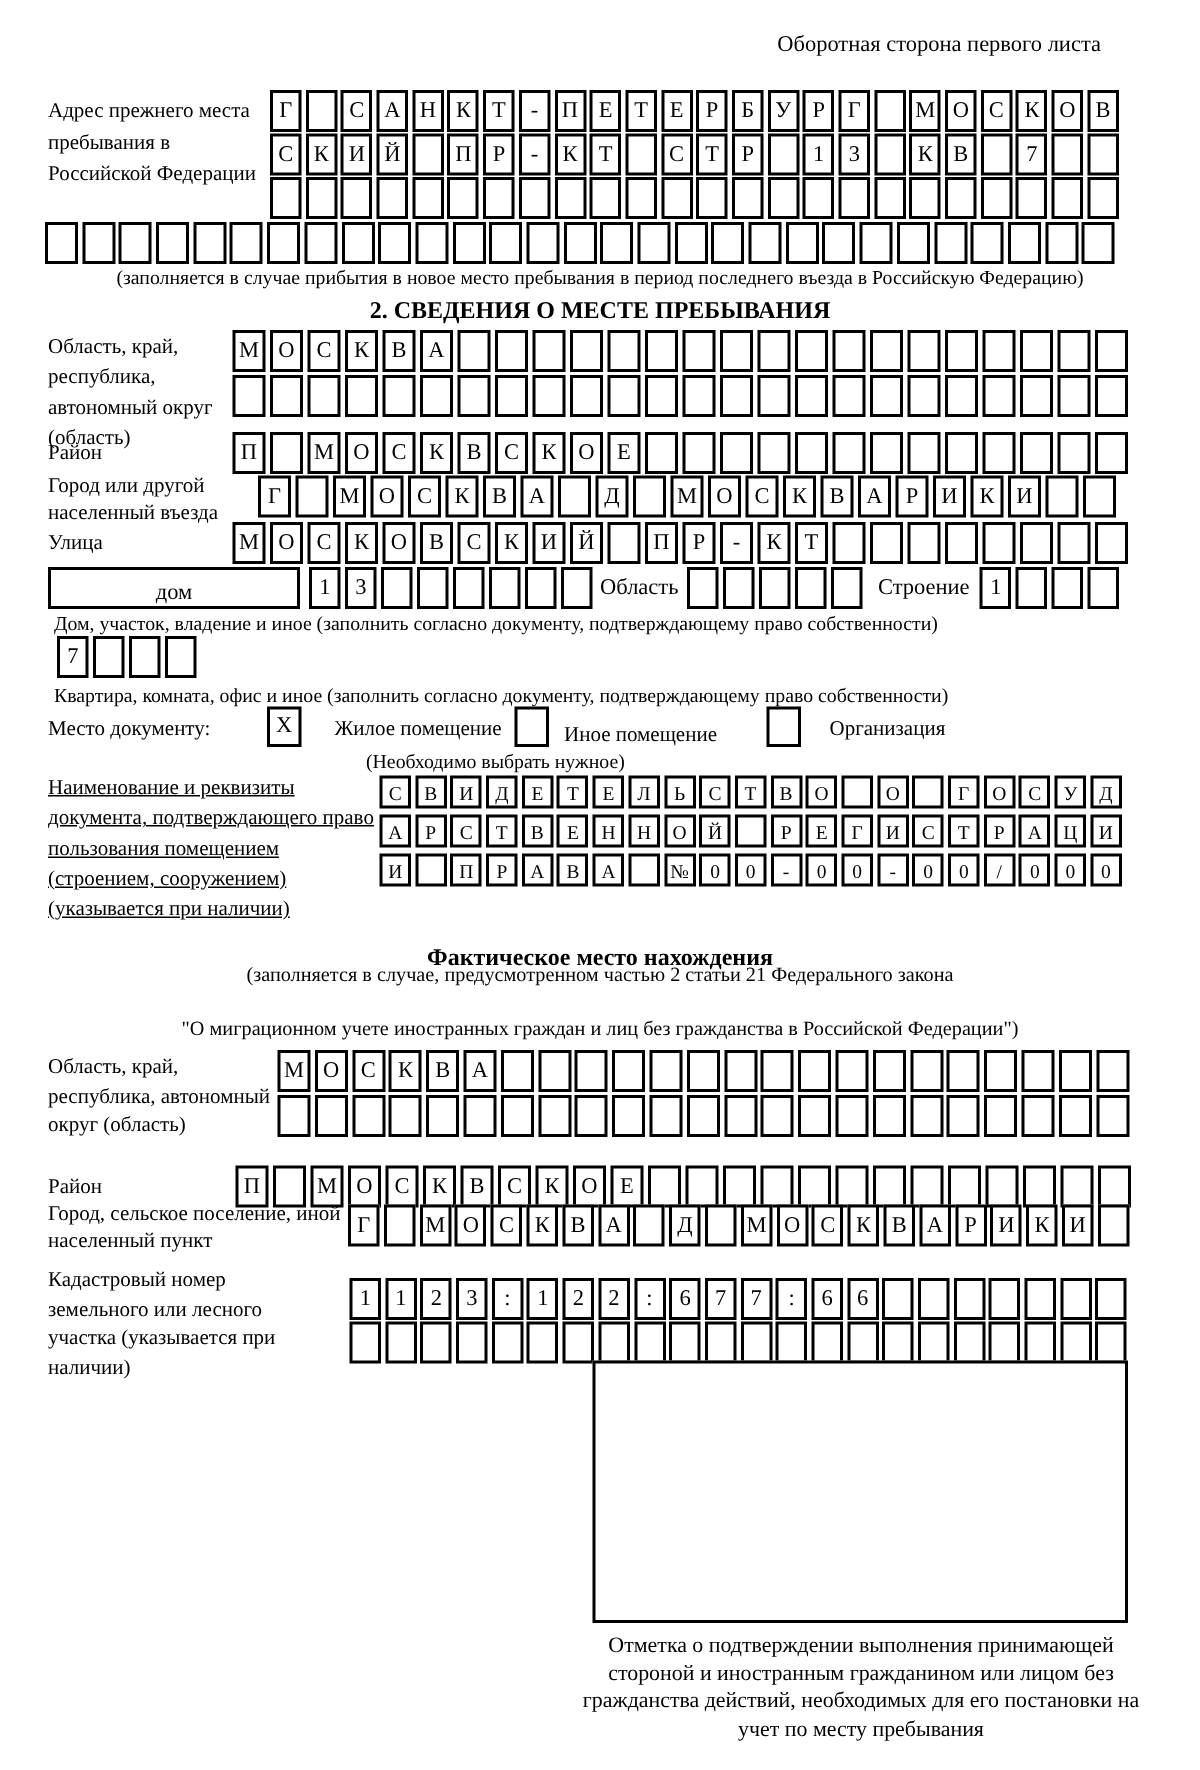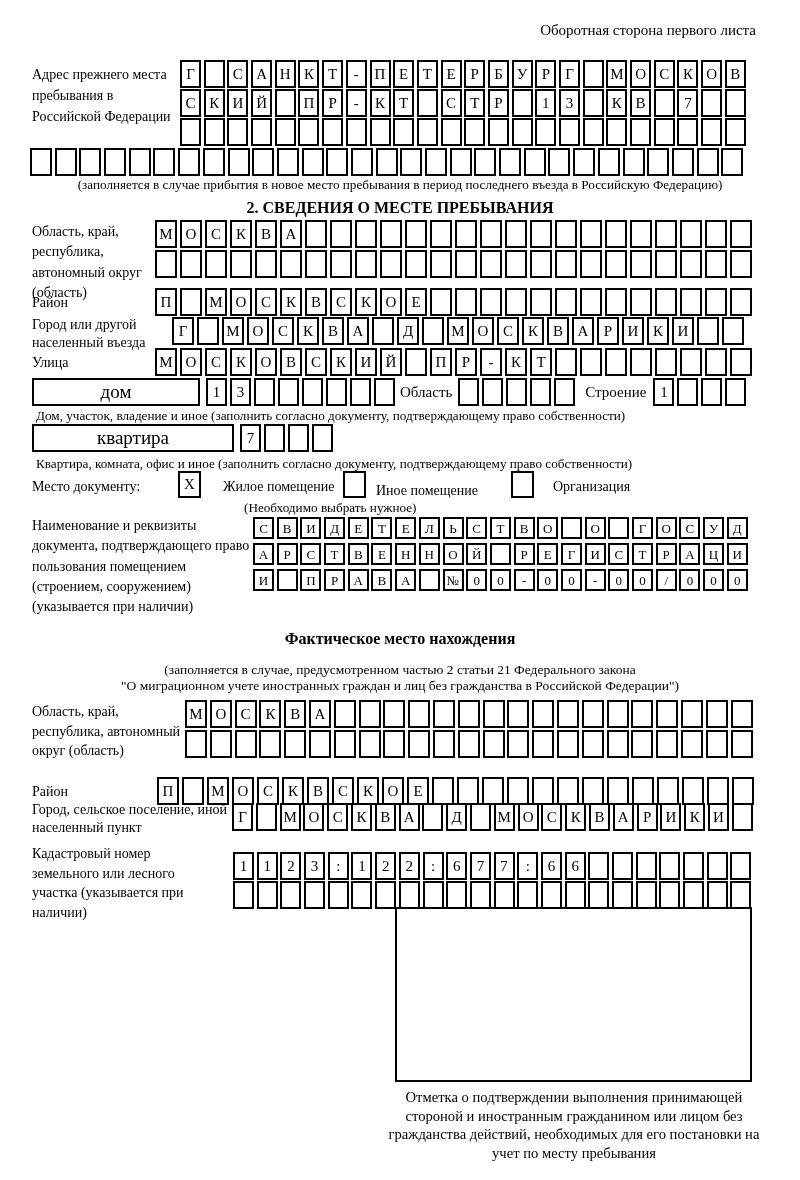--- a/index.html
+++ b/index.html
@@ -26,33 +26,33 @@
   .g-full{--w:22px;--g:2.7px;}
   .g-s2{--w:22px;--g:3px;}
   .g-doc{--w:21px;--g:2.7px;--h:22px;--fs:13px;}
   .g-reg2{--w:22px;--g:2.8px;}
   .g-city2{--w:21px;--g:2.8px;}
   .g-cad{--w:21px;--g:2.7px;}
   .g-house{--w:21px;--g:3px;}
   .hrow{display:flex;align-items:flex-start;}
   .frect{
     box-sizing:border-box;height:28px;border:2px solid #000;flex:none;
-    display:flex;align-items:center;justify-content:center;font-size:19px;
+    display:flex;align-items:flex-end;justify-content:center;font-size:15px;
   }
   .ilabel{font-size:15px;line-height:28px;flex:none;}
   .ckbox{
     box-sizing:border-box;width:23px;height:27px;border:2px solid #000;
     display:flex;align-items:center;justify-content:center;font-size:15px;
   }
   .stamp{box-sizing:border-box;border:2px solid #000;background:#fff;}
 </style>
 </head>
 <body>
 
-<div class="abs" style="right:44px;top:22px;font-size:15px;">Оборотная сторона первого листа</div>
+<div class="abs" style="right:66px;top:22px;font-size:15px;">Оборотная сторона первого листа</div>
 
 <div class="abs lbl" style="left:32px;top:64px;width:150px;">Адрес прежнего места пребывания в Российской Федерации</div>
 <div class="cells g-addr" style="left:180px;top:60px;">
     <div class="cb">Г</div>
     <div class="cb"></div>
     <div class="cb">С</div>
     <div class="cb">А</div>
     <div class="cb">Н</div>
     <div class="cb">К</div>
     <div class="cb">Т</div>
@@ -324,23 +324,20 @@
   <div class="cells inline g-house">
       <div class="cb">1</div>
       <div class="cb"></div>
       <div class="cb"></div>
       <div class="cb"></div>
     </div>
 </div>
 <div class="abs note" style="left:36px;top:408px;">Дом, участок, владение и иное (заполнить согласно документу, подтверждающему право собственности)</div>
 
 <div class="abs hrow" style="left:32px;top:424px;">
-  <div class="frect" style="width:202px;">
-    <span>квартира</span>
-  </div>
   <div class="cells inline g-house" style="margin-left:6px;">
       <div class="cb">7</div>
       <div class="cb"></div>
       <div class="cb"></div>
       <div class="cb"></div>
     </div>
 </div>
 <div class="abs note" style="left:36px;top:456px;">Квартира, комната, офис и иное (заполнить согласно документу, подтверждающему право собственности)</div>
 
 <div class="abs lbl" style="left:32px;top:476px;">Место документу:</div>
@@ -351,21 +348,21 @@
 <div class="ckbox abs" style="left:343px;top:471px;">
   <span></span>
 </div>
 <div class="abs lbl" style="left:376px;top:480px;">Иное помещение</div>
 <div class="ckbox abs" style="left:511px;top:471px;">
   <span></span>
 </div>
 <div class="abs lbl" style="left:553px;top:476px;">Организация</div>
 <div class="abs note" style="left:244px;top:500px;">(Необходимо выбрать нужное)</div>
 
-<div class="abs lbl" style="left:32px;top:516px;width:225px;line-height:1.45;">Наименование и реквизиты документа, подтверждающего право пользования помещением (строением, сооружением) (указывается при наличии)</div>
+<div class="abs lbl" style="left:32px;top:516px;width:225px;line-height:1.45;text-decoration:underline;">Наименование и реквизиты документа, подтверждающего право пользования помещением (строением, сооружением) (указывается при наличии)</div>
 <div class="cells g-doc" style="left:253px;top:517px;">
     <div class="cb">С</div>
     <div class="cb">В</div>
     <div class="cb">И</div>
     <div class="cb">Д</div>
     <div class="cb">Е</div>
     <div class="cb">Т</div>
     <div class="cb">Е</div>
     <div class="cb">Л</div>
     <div class="cb">Ь</div>
@@ -423,21 +420,21 @@
     <div class="cb">-</div>
     <div class="cb">0</div>
     <div class="cb">0</div>
     <div class="cb">/</div>
     <div class="cb">0</div>
     <div class="cb">0</div>
     <div class="cb">0</div>
   </div>
 
 <div class="abs title center" style="top:630px;">Фактическое место нахождения</div>
-<div class="abs note center" style="top:662px;font-size:13.5px;">(заполняется в случае, предусмотренном частью 2 статьи 21 Федерального закона</div>
+<div class="abs note center" style="top:642px;font-size:13.5px;">(заполняется в случае, предусмотренном частью 2 статьи 21 Федерального закона</div>
 <div class="abs note center" style="top:678px;font-size:13.5px;">"О миграционном учете иностранных граждан и лиц без гражданства в Российской Федерации")</div>
 
 <div class="abs lbl" style="left:32px;top:702px;width:160px;line-height:1.4;">Область, край, республика, автономный округ (область)</div>
 <div class="cells g-reg2" style="left:185px;top:700px;">
     <div class="cb">М</div>
     <div class="cb">О</div>
     <div class="cb">С</div>
     <div class="cb">К</div>
     <div class="cb">В</div>
     <div class="cb">А</div>

